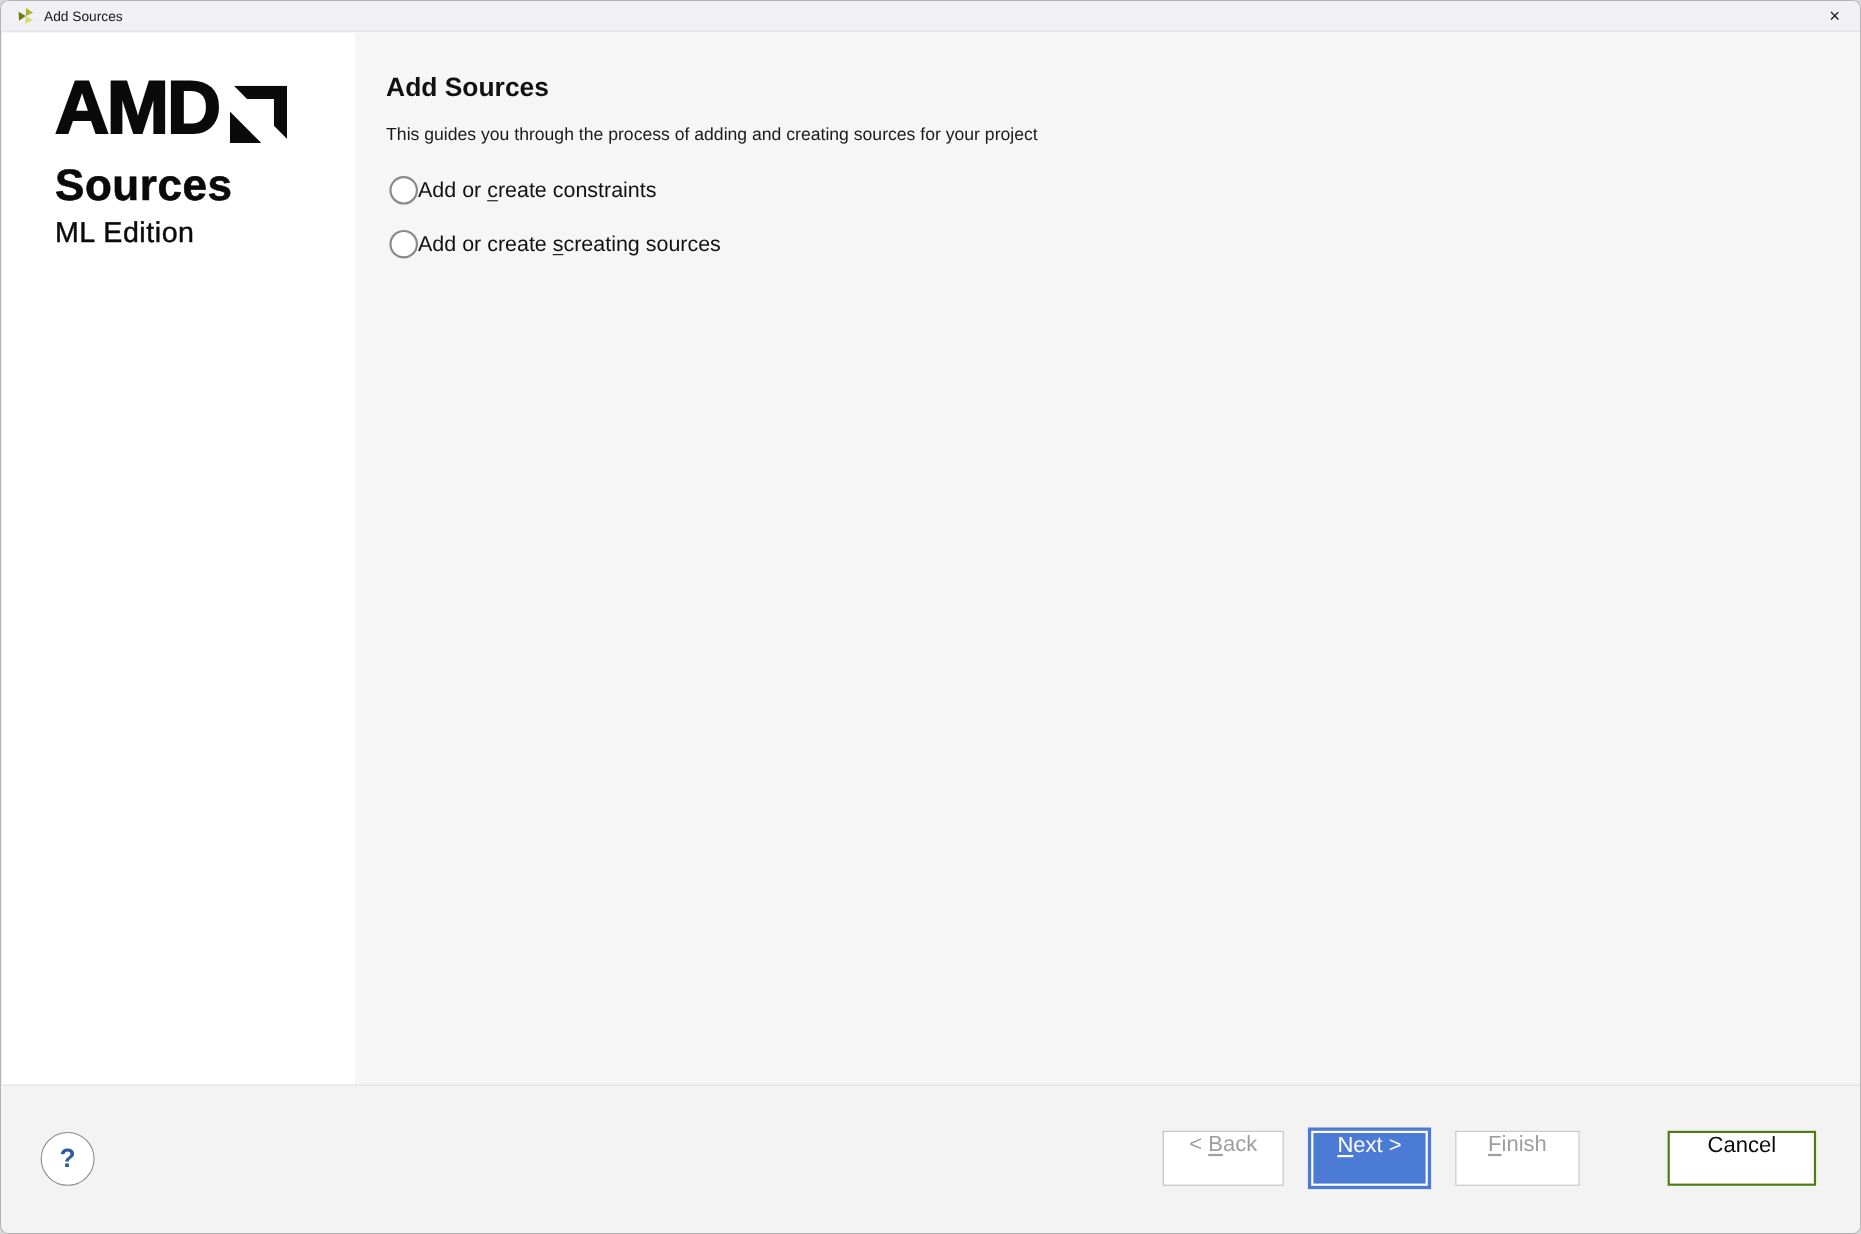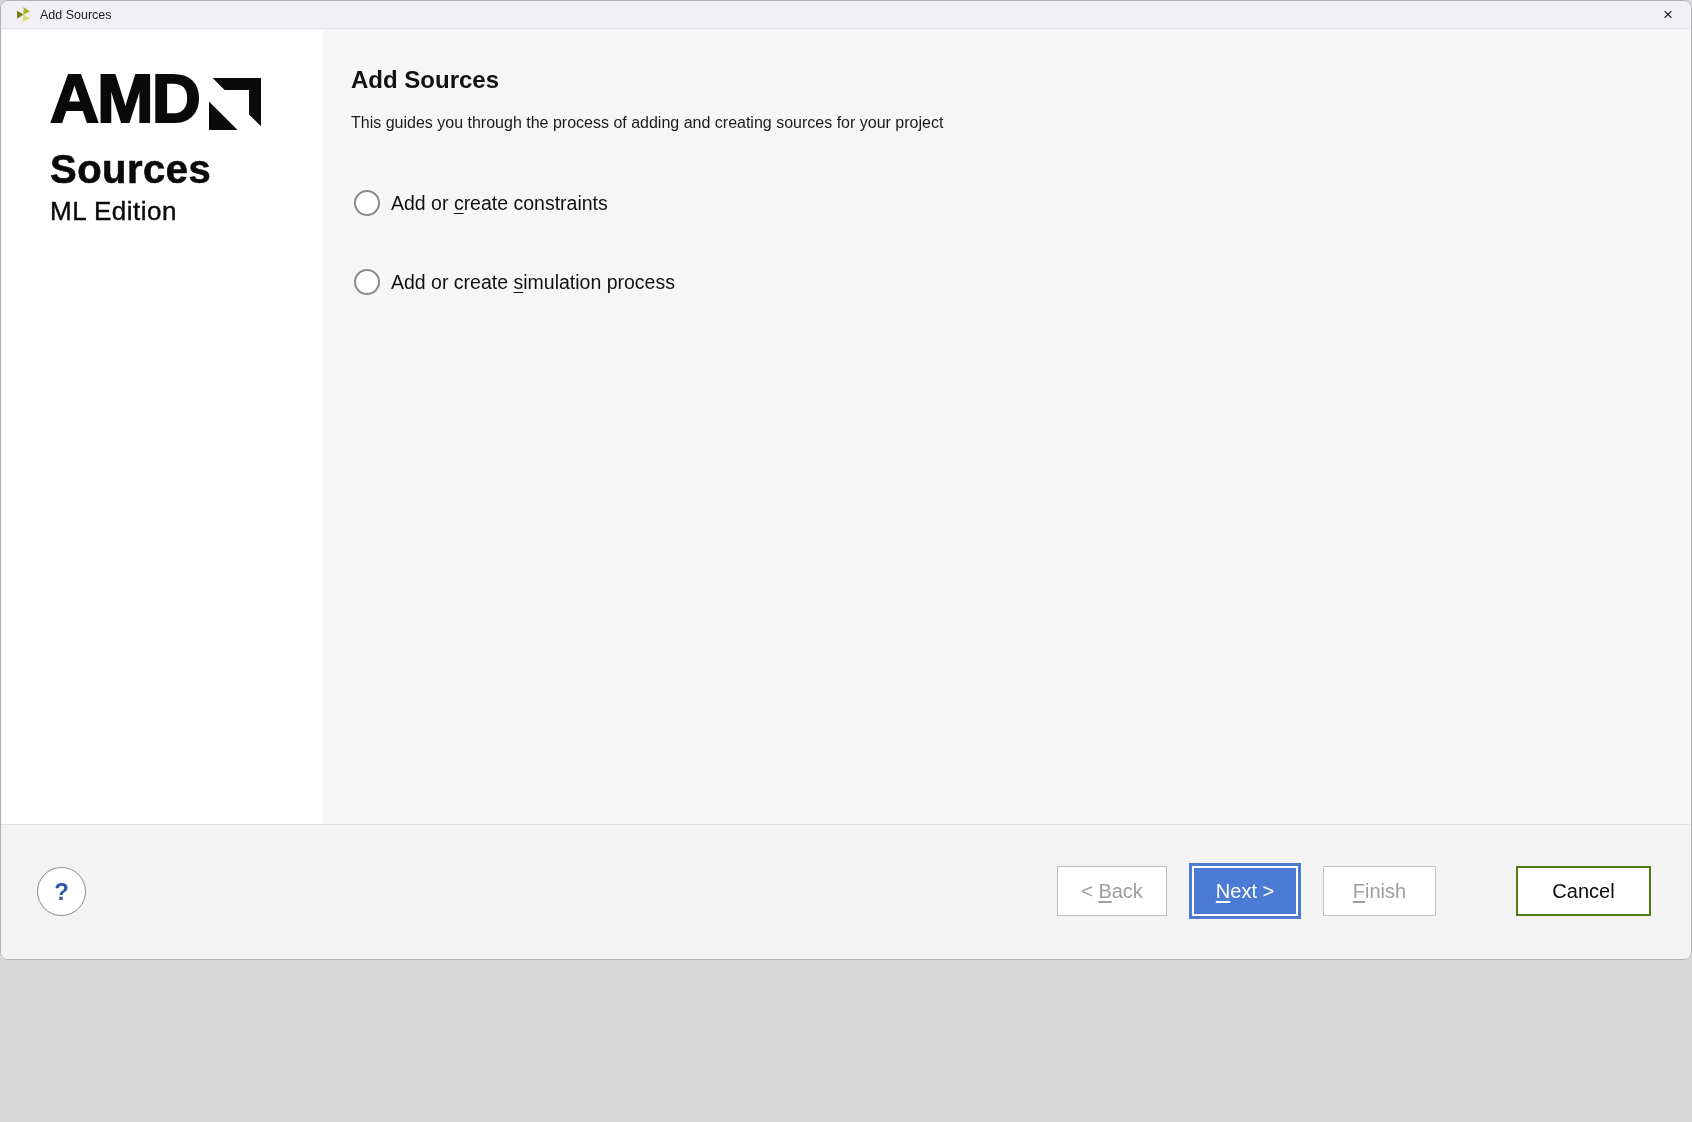--- a/index.html
+++ b/index.html
@@ -1,19 +1,19 @@
 <!DOCTYPE html>
 <html style="--accent: #4c7bd6;"><head>
 <meta charset="utf-8">
 <style>
   * { margin:0; padding:0; box-sizing:border-box; }
   html,body { width:1692px; height:1122px; background:#d8d8d8; font-family:"Liberation Sans", sans-serif; }
 
   .window {
-    position:relative; width:1692px; height:960px;
+    position:relative; width:1692px; height:1122px;
     background:#f6f6f6; border:1px solid #b3b3b3; border-radius:8px;
     overflow:hidden;
   }
 
   
   .titlebar {
     position:absolute; left:0; top:0; width:100%; height:28px;
     background:#f1f0f4; border-bottom:1px solid #e4e3e7;
     display:flex; align-items:center; padding-left:14px;
   }
@@ -47,21 +47,21 @@
 
   
   .content {
     position:absolute; left:322px; top:29px; right:1px; height:957px;
     background:#f6f6f6; padding:36px 40px 0 28px;
   }
   .page-heading { font-size:24px; font-weight:bold; color:#111; }
   .page-desc { margin-top:20px; font-size:16px; color:#1a1a1a; }
 
   .radio-group { margin-top:28px; display:flex; flex-direction:column; gap:23px; padding-left:3px; }
-  .radio-row { display:flex; align-items:center; gap:11px; cursor:pointer;margin-top:30px; }
+  .radio-row { display:flex; align-items:center; cursor:pointer; }
   .radio-circle {
     width:26px; height:26px; border-radius:50%;
     border:2px solid #8a8a8a; background:#fff; flex:0 0 auto;
     display:flex; align-items:center; justify-content:center;
   }
   .radio-circle .dot { width:13px; height:13px; border-radius:50%; background:transparent; }
   .radio-row.checked .radio-circle { border-color:#777; }
   .radio-row.checked .radio-circle .dot { background:#3e3e3e; }
   .radio-label { font-size:19.5px; color:#111; }
   .mn { text-decoration:underline; text-underline-offset:3px; }
@@ -78,21 +78,21 @@
     background:#fff; border:1.5px solid #8a8a8a;
     display:flex; align-items:center; justify-content:center;
     font-size:24px; font-weight:bold; color:#2e5b9f; cursor:pointer;
   }
   .btn-row {
     position:absolute; right:40px; top:41px;
     display:flex; align-items:center;
   }
   .btn {
     height:50px; font-size:20px; font-family:"Liberation Sans", sans-serif;
-    display:flex; align-items:center; justify-content:center;
+    display:flex; align-items:flex-start; justify-content:center;
     background:#ffffff; cursor:pointer; padding:0 7px;
   }
   .btn-back   { min-width:110px; border:1px solid #bdbdbd; color:#9e9e9e; margin-right:22px; cursor:default; }
   .btn-finish { min-width:113px; border:1px solid #c3c3c3; color:#9e9e9e; margin-right:80px; cursor:default; }
   .btn-next {
     min-width:106px; margin:0 25px 0 3px;
     background:var(--accent, #4c7bd6); color:#fff;
     border:2px solid #fff;
     box-shadow:0 0 0 3px var(--accent, #4c7bd6);
   }
@@ -140,21 +140,21 @@
             <span class="dot"></span>
           </span>
         <span class="radio-label"><span>Add or </span><span class="mn">c</span><span>reate constraints</span></span>
       </div>
 
 
       <div class="radio-row">
         <span class="radio-circle">
             <span class="dot"></span>
           </span>
-        <span class="radio-label"><span>Add or create </span><span class="mn">s</span><span>imulation process</span></span>
+        <span class="radio-label"><span>Add or create </span><span class="mn">s</span><span>creating sources</span></span>
       </div>
 
     </div>
   </div>
 
   <div class="footer">
     <div class="help-btn">
       <span>?</span>
     </div>
     <div class="btn-row">

